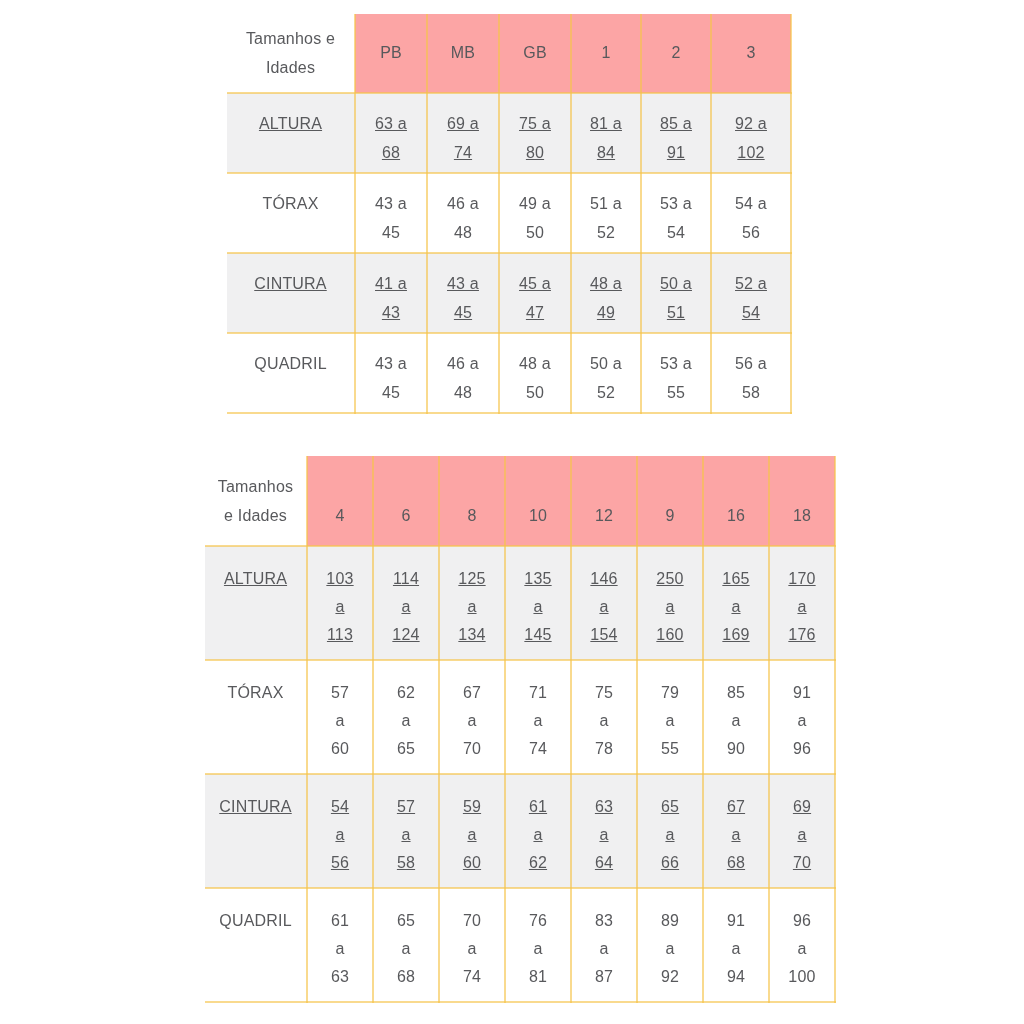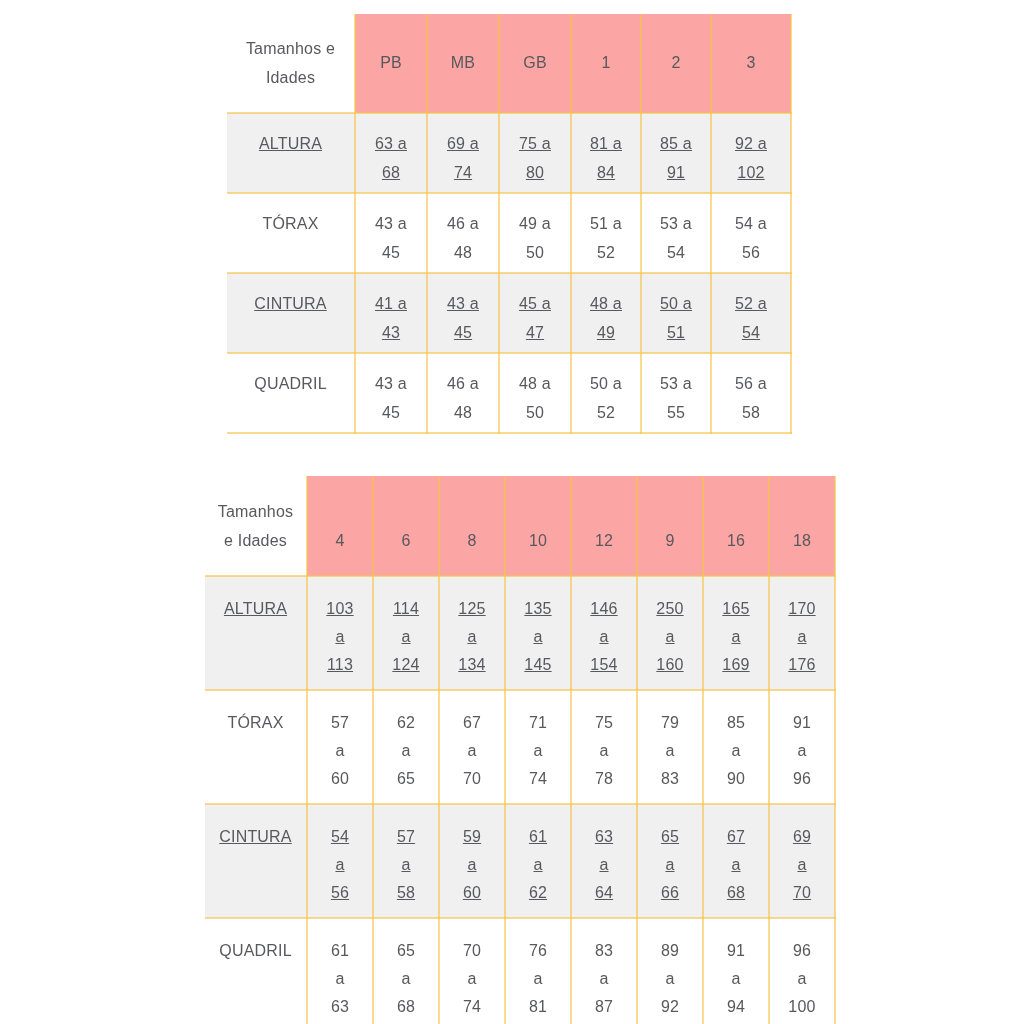--- a/index.html
+++ b/index.html
@@ -31,27 +31,27 @@
   .size-table tr:first-child th { border-top: none; }
   .size-table th:first-child, .size-table td:first-child { border-left: none; }
 
   .size-table th.col { background: #fca5a5; vertical-align: middle; }
   .size-table th.corner { background: #FFFFFF; vertical-align: middle; line-height: 29px; }
   .size-table tr.stripe td { background: #F0F0F1; text-decoration: underline; }
   .size-table td { vertical-align: top; background: #FFFFFF; }
 
   
   table.t1 { margin: 14px 0 0 227px; }
-  .t1 tr.hdr  { height: 99px; }
+  .t1 tr.hdr  { height: 79px; }
   .t1 tr.data { height: 80px; }
   .t1 td { padding-top: 15px; line-height: 29px; }
 
   
   table.t2 { margin: 42px 0 0 205px; }
-  .t2 tr.hdr  { height: 100px; }
+  .t2 tr.hdr  { height: 90px; }
   .t2 tr.data { height: 114px; }
   .t2 td { padding-top: 18px; line-height: 28px; }
   .t2 th.col { padding-top: 30px; } 
 </style>
 </head>
 <body>
 
 <div class="page">
 
   <table class="size-table t1">
@@ -202,21 +202,21 @@
 a
 70</td>
       <td class="val">71
 a
 74</td>
       <td class="val">75
 a
 78</td>
       <td class="val">79
 a
-83</td>
+55</td>
       <td class="val">85
 a
 90</td>
       <td class="val">91
 a
 96</td>
     </tr>
     <tr class="data stripe">
       <td class="label">CINTURA</td>
       <td class="val">54

